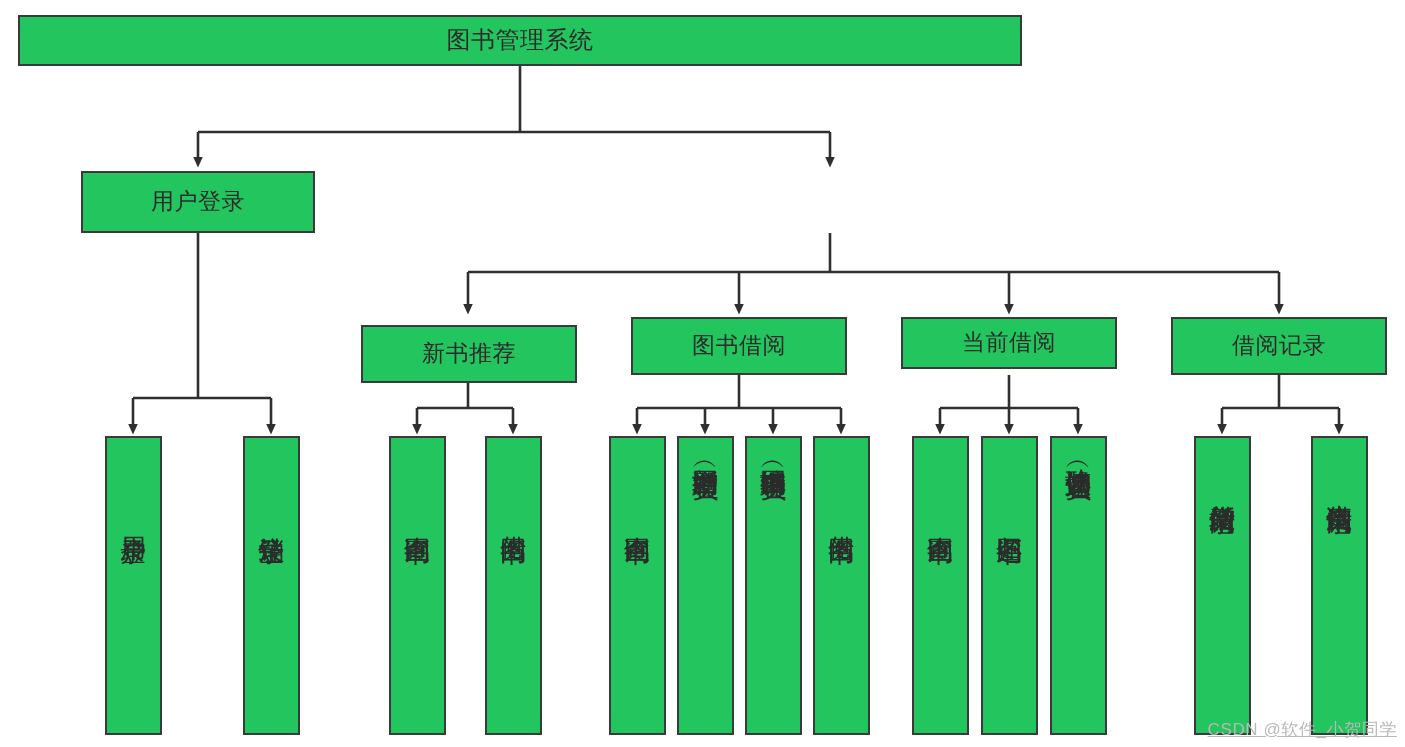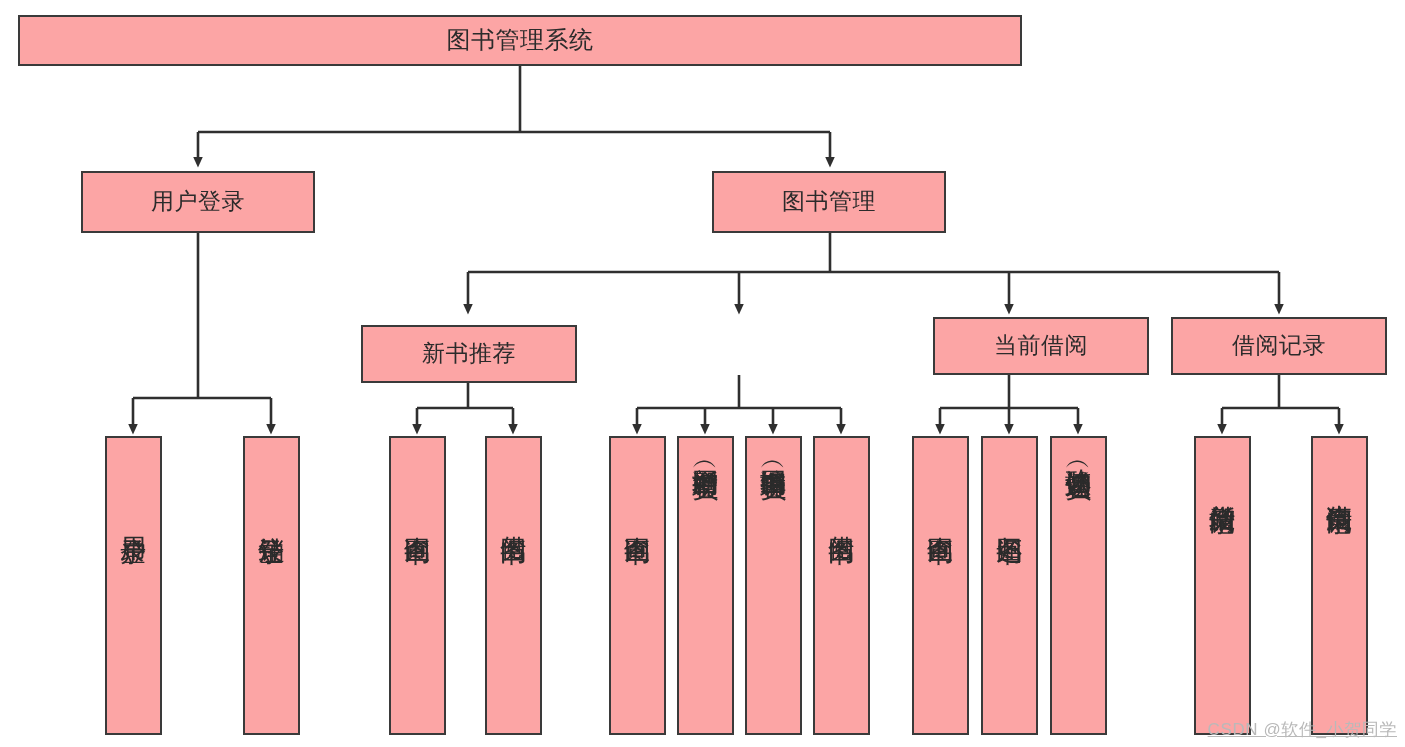--- a/index.html
+++ b/index.html
@@ -22,21 +22,21 @@
     left: 0;
     top: 0;
     width: 1405px;
     height: 747px;
     pointer-events: none;
   }
   .node {
     position: absolute;
     box-sizing: border-box;
     border: 2.5px solid #3a3a3a;
-    background: #fca5a5;
+    background: #22c55e;
     display: flex;
     align-items: center;
     justify-content: center;
     color: #2b2b2b;
   }
   .node .label {
     display: block;
     text-align: center;
     line-height: 1.12;
     white-space: nowrap;
@@ -128,28 +128,28 @@
     </g>
   </svg>
 
   <div class="node root horiz" style="left:18px; top:15px; width:1004px; height:51px;">
     <span class="label">图书管理系统</span>
   </div>
 
   <div class="node horiz" style="left:81px; top:171px; width:234px; height:62px;">
     <span class="label">用户登录</span>
   </div>
-  <div class="node horiz" style="left:712px; top:171px; width:234px; height:62px;">
-    <span class="label">图书管理</span>
-  </div>
 
   <div class="node horiz" style="left:361px; top:325px; width:216px; height:58px;">
     <span class="label">新书推荐</span>
   </div>
-  <div class="node horiz" style="left:901px; top:317px; width:216px; height:58px;margin-left:32px;">
+  <div class="node horiz" style="left:631px; top:317px; width:216px; height:58px;">
+    <span class="label">图书借阅</span>
+  </div>
+  <div class="node horiz" style="left:901px; top:317px; width:216px; height:52px;">
     <span class="label">当前借阅</span>
   </div>
   <div class="node horiz" style="left:1171px; top:317px; width:216px; height:58px;align-items:center;">
     <span class="label">借阅记录</span>
   </div>
 
   <div class="node leaf" style="left:105px; top:436px; width:57px; height:299px; padding-top:78px;">
     <span class="label">用户登录</span>
   </div>
   <div class="node leaf" style="left:243px; top:436px; width:57px; height:299px; padding-top:78px;">

